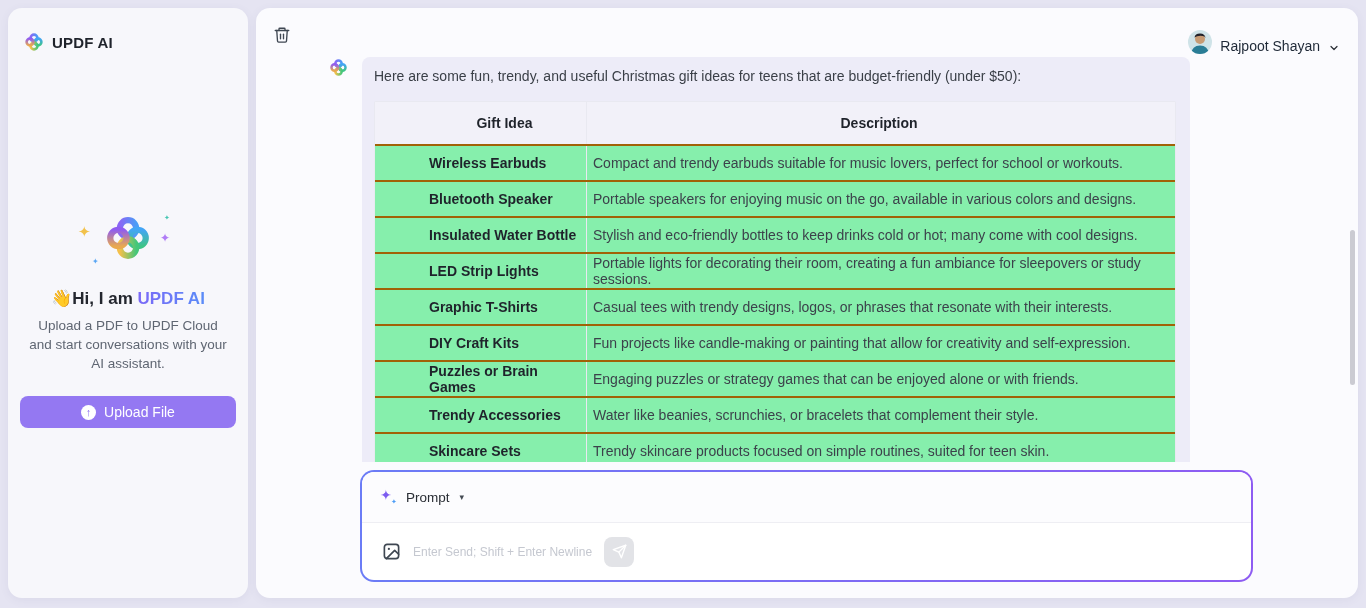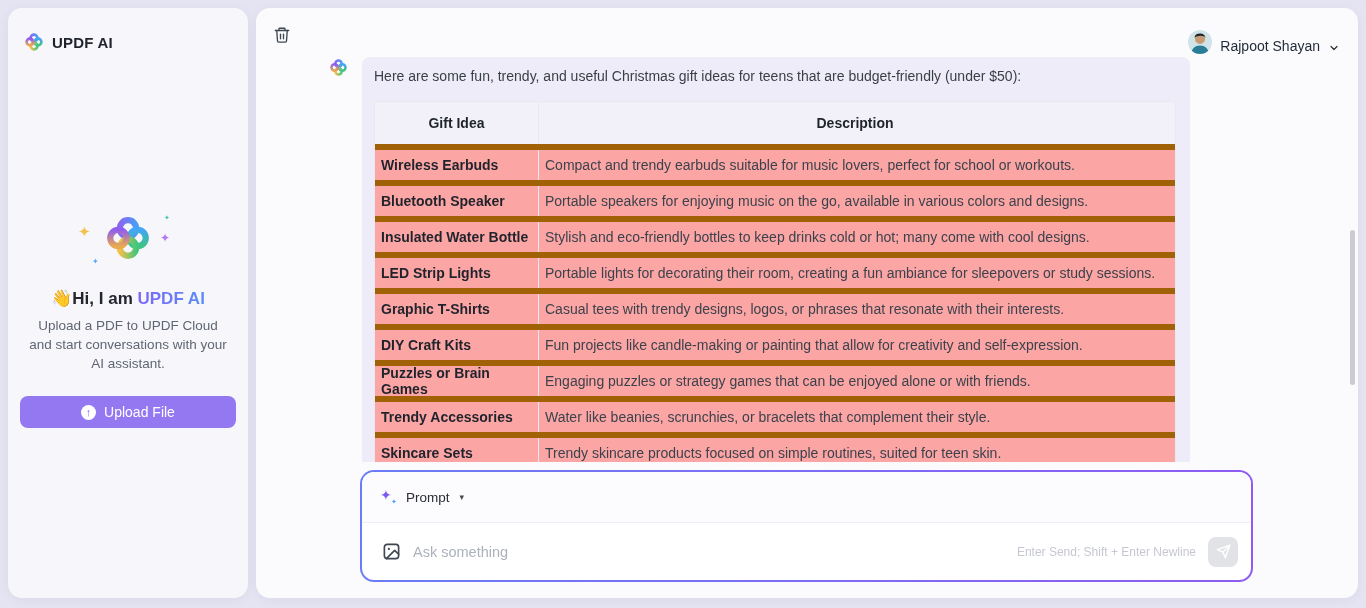--- a/index.html
+++ b/index.html
@@ -78,25 +78,25 @@
   .msg-avatar { position:absolute; left:73px; top:1px; width:19px; height:19px; }
   .bubble {
     position:absolute; left:106px; top:0; width:828px; min-height:420px;
     background:#EDECF8; border-radius:8px; padding:10px 14px 12px 12px;
   }
   .intro { font-size:14px; line-height:18px; color:#3A3F47; margin-bottom:16px; }
 
   .gift-table { width:802px; background:#fff; border:1px solid #E9E9F1; border-radius:2px; }
   .thead { display:flex; background:#F2F1F9; height:42px; }
   .thead .tcell { font-weight:bold; color:#1F232B; justify-content:center; text-align:center; }
-  .trow { display:flex; height:36px; border-top:6px solid #a16207; background:#fca5a5; }
+  .trow { display:flex; height:36px; border-top:2px solid #a16207; background:#86efac; }
   .tcell {
     display:flex; align-items:center; font-size:14px; color:#3C424B;
   }
-  .tcell.c1 { width:164px; border-right:1px solid #E9E9F1; padding:0 6px 0 6px; }
+  .tcell.c1 { width:164px; border-right:1px solid #E9E9F1; padding:0 6px 0 6px;margin-left:48px; }
   .tcell.c2 { flex:1; padding:0 10px 0 6px; }
   .trow .tcell.c1 { font-weight:bold; color:#1F232B; }
 
   .scroll-thumb {
     position:absolute; right:3px; top:222px; width:5px; height:155px;
     background:#CBCBD2; border-radius:3px;
   }
 
   
   .prompt-wrap {
@@ -288,21 +288,20 @@
           <span class="prompt-caret">▾</span>
         </div>
         <div class="prompt-input-row">
           <span class="img-ico">
             <svg width="19" height="19" viewBox="0 0 24 24" fill="none" stroke="currentColor" stroke-width="2.1" stroke-linecap="round" stroke-linejoin="round">
               <rect x="3" y="3" width="18" height="18" rx="3.5"></rect>
               <circle cx="8.7" cy="8.7" r="1.4" fill="currentColor" stroke="none"></circle>
               <path d="M21 15.5l-5-5L5.5 21"></path>
             </svg>
           </span>
-          <input class="ask-input" type="text" placeholder="Ask something" style="">
           <span class="send-hint">Enter Send; Shift + Enter Newline</span>
           <button class="send-btn">
             <svg width="15" height="15" viewBox="0 0 24 24" fill="none" stroke="#FFFFFF" stroke-width="2.2" stroke-linecap="round" stroke-linejoin="round">
               <path d="M22 2L11 13"></path>
                 <path d="M22 2L15 22l-4-9-9-4 20-7z"></path>
             </svg>
           </button>
         </div>
       </div>
     </div>

